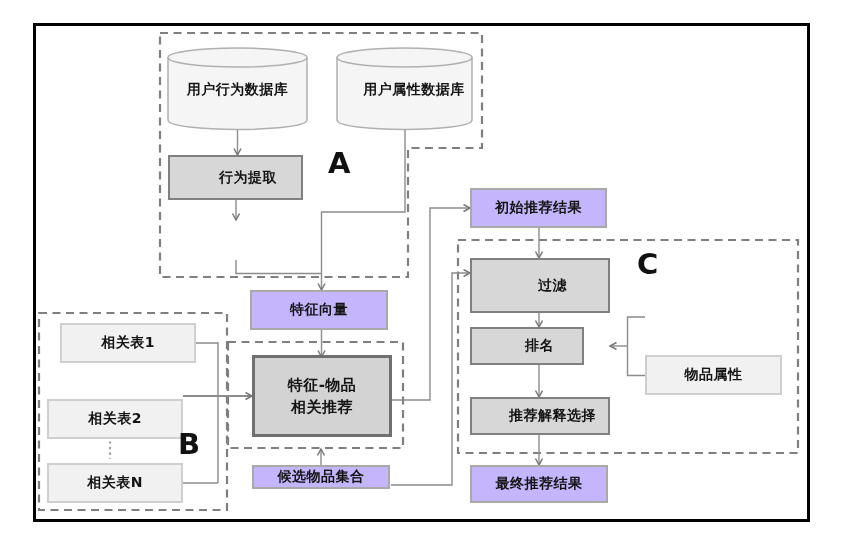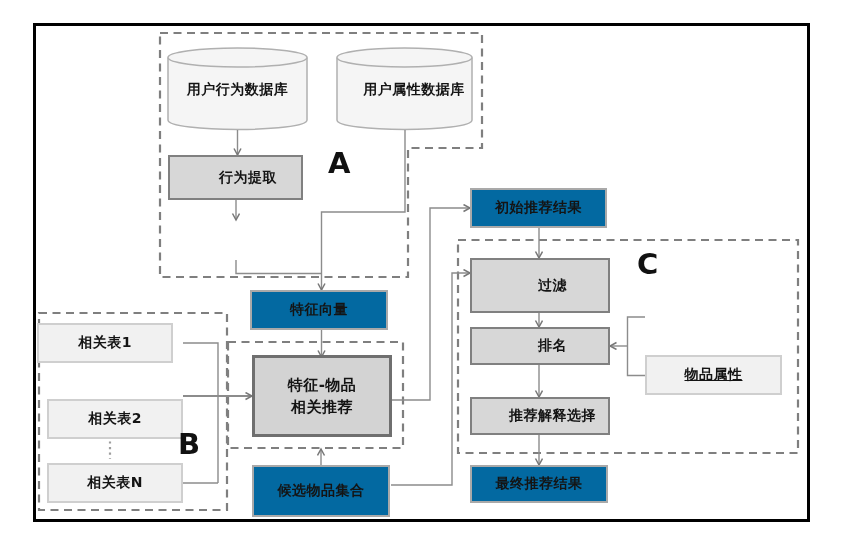--- a/index.html
+++ b/index.html
@@ -12,21 +12,21 @@
     border:3px solid #000;box-sizing:border-box;z-index:1;
   }
   .lines{position:absolute;left:0;top:0;z-index:2;}
   .node{
     position:absolute;box-sizing:border-box;z-index:3;
     display:flex;align-items:center;justify-content:center;flex-direction:column;
     font-size:14px;font-weight:600;color:#141414;text-align:center;line-height:1.25;
     letter-spacing:0.5px;
   }
   .dark{background:#d7d7d7;border:2px solid #808080;padding-left:25px;}
-  .mid{background:#0369a1;border:2px solid #a9a9a9;}
+  .mid{background:#c4b5fd;border:2px solid #a9a9a9;}
   .light{background:#f1f1f1;border:2px solid #cfcfcf;}
   .big{background:#d3d3d3;border:3px solid #6f6f6f;font-size:15px;line-height:1.5;}
   .cyl-text{position:absolute;box-sizing:border-box;z-index:3;display:flex;align-items:center;
     justify-content:center;font-size:14px;font-weight:600;color:#141414;letter-spacing:0.5px;}
   .group-label{
     position:absolute;z-index:3;font-size:29px;font-weight:700;color:#111;
     font-family:"DejaVu Sans","Liberation Sans",sans-serif;
   }
 </style>
 </head>
@@ -77,30 +77,30 @@
   <div class="cyl-text" style="left:170px;top:70px;width:135px;height:40px;">用户行为数据库</div>
   <div class="cyl-text" style="left:339px;top:70px;width:131px;height:40px;padding-left:19px;">用户属性数据库</div>
 
   <div class="node dark" style="left:168px;top:155px;width:135px;height:45px;">行为提取</div>
 
   <div class="node mid" style="left:250px;top:290px;width:138px;height:40px;">特征向量</div>
   <div class="node big" style="left:252px;top:355px;width:140px;height:82px;">
     <span>特征-物品</span>
     <span>相关推荐</span>
   </div>
-  <div class="node mid" style="left:252px;top:465px;width:138px;height:52px;">候选物品集合</div>
+  <div class="node mid" style="left:252px;top:465px;width:138px;height:24px;">候选物品集合</div>
 
-  <div class="node light" style="left:37px;top:323px;width:136px;height:40px;">相关表1</div>
+  <div class="node light" style="left:60px;top:323px;width:136px;height:40px;">相关表1</div>
   <div class="node light" style="left:47px;top:375px;width:136px;height:40px;margin-top:24px;">相关表2</div>
   <div class="node light" style="left:47px;top:463px;width:136px;height:40px;">相关表N</div>
 
   <div class="node mid" style="left:470px;top:188px;width:137px;height:40px;">初始推荐结果</div>
   <div class="node dark" style="left:470px;top:258px;width:140px;height:55px;">过滤</div>
-  <div class="node dark" style="left:470px;top:327px;width:140px;height:38px;font-family:Liberation Serif, serif;">排名</div>
+  <div class="node dark" style="left:470px;top:327px;width:114px;height:38px;font-family:Liberation Serif, serif;">排名</div>
   <div class="node dark" style="left:470px;top:397px;width:140px;height:38px;">推荐解释选择</div>
   <div class="node mid" style="left:470px;top:465px;width:138px;height:38px;">最终推荐结果</div>
-  <div class="node light" style="left:645px;top:355px;width:137px;height:40px;text-decoration:underline;">物品属性</div>
+  <div class="node light" style="left:645px;top:355px;width:137px;height:40px;">物品属性</div>
 
   <div class="group-label" style="left:328px;top:146px;">A</div>
   <div class="group-label" style="left:178px;top:427px;">B</div>
   <div class="group-label" style="left:637px;top:247px;">C</div>
 
 </div>
 
 </body></html>

